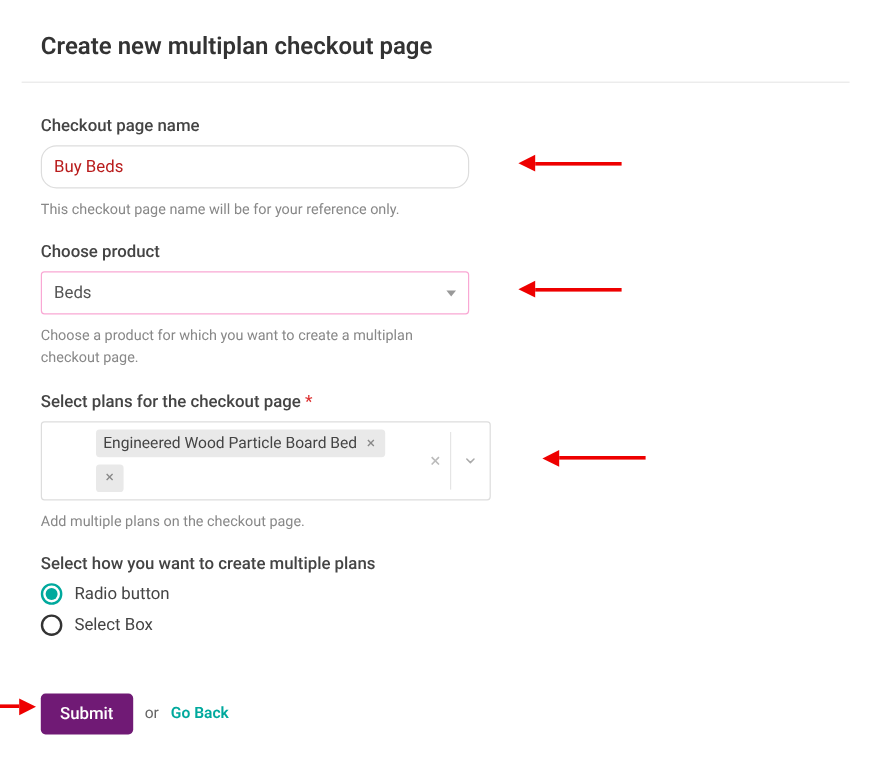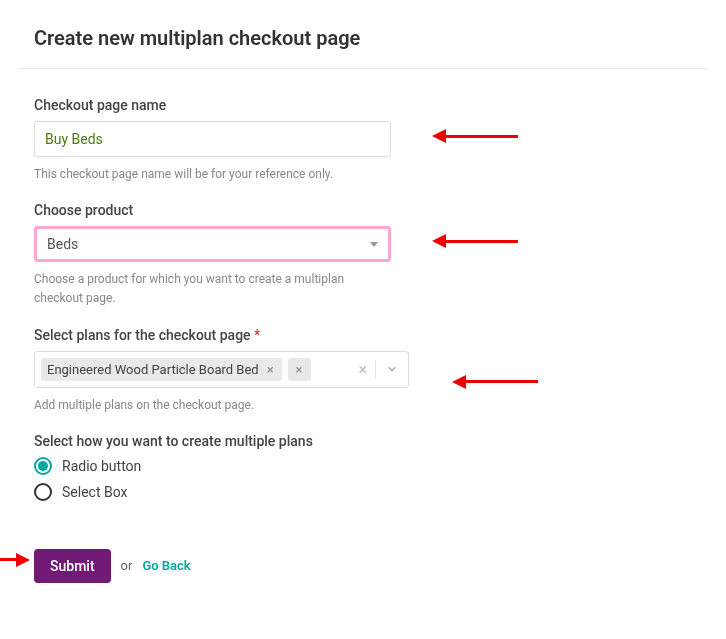--- a/index.html
+++ b/index.html
@@ -41,41 +41,41 @@
       margin-bottom: 8px;
       display: block;
     }
     .required {
       color: #d33;
     }
     .text-input {
       width: 357px;
       height: 36px;
       border: 1px solid #ddd;
-      border-radius: 3px;
+      border-radius: 13px;
       padding: 2px 10px;
       font-size: 14px;
-      color: #4d7c0f;
+      color: #b91c1c;
       font-family: inherit;
     }
     .helper {
       font-size: 12px;
       color: #888;
       margin-top: 8px;
       line-height: 1.6;
       max-width: 360px;
     }
     .select-wrap {
       position: relative;
       width: 357px;
     }
     .select-display {
       width: 100%;
       height: 36px;
-      border: 3px solid #f9a8d4;
+      border: 1px solid #f9a8d4;
       border-radius: 3px;
       padding: 7px 10px;
       font-size: 14px;
       color: #555;
       background: #fff;
       display: flex;
       align-items: center;
       justify-content: space-between;
       cursor: pointer;
     }
@@ -103,20 +103,21 @@
     }
     .chip {
       background: #e9e9e9;
       border-radius: 3px;
       padding: 4px 6px;
       font-size: 13px;
       color: #444;
       display: inline-flex;
       align-items: center;
       gap: 6px;
+      margin-left: 39px;
     }
     .chip-x {
       color: #888;
       font-size: 13px;
       cursor: pointer;
       padding: 0 2px;
     }
     .ms-clear {
       display: flex;
       align-items: center;

